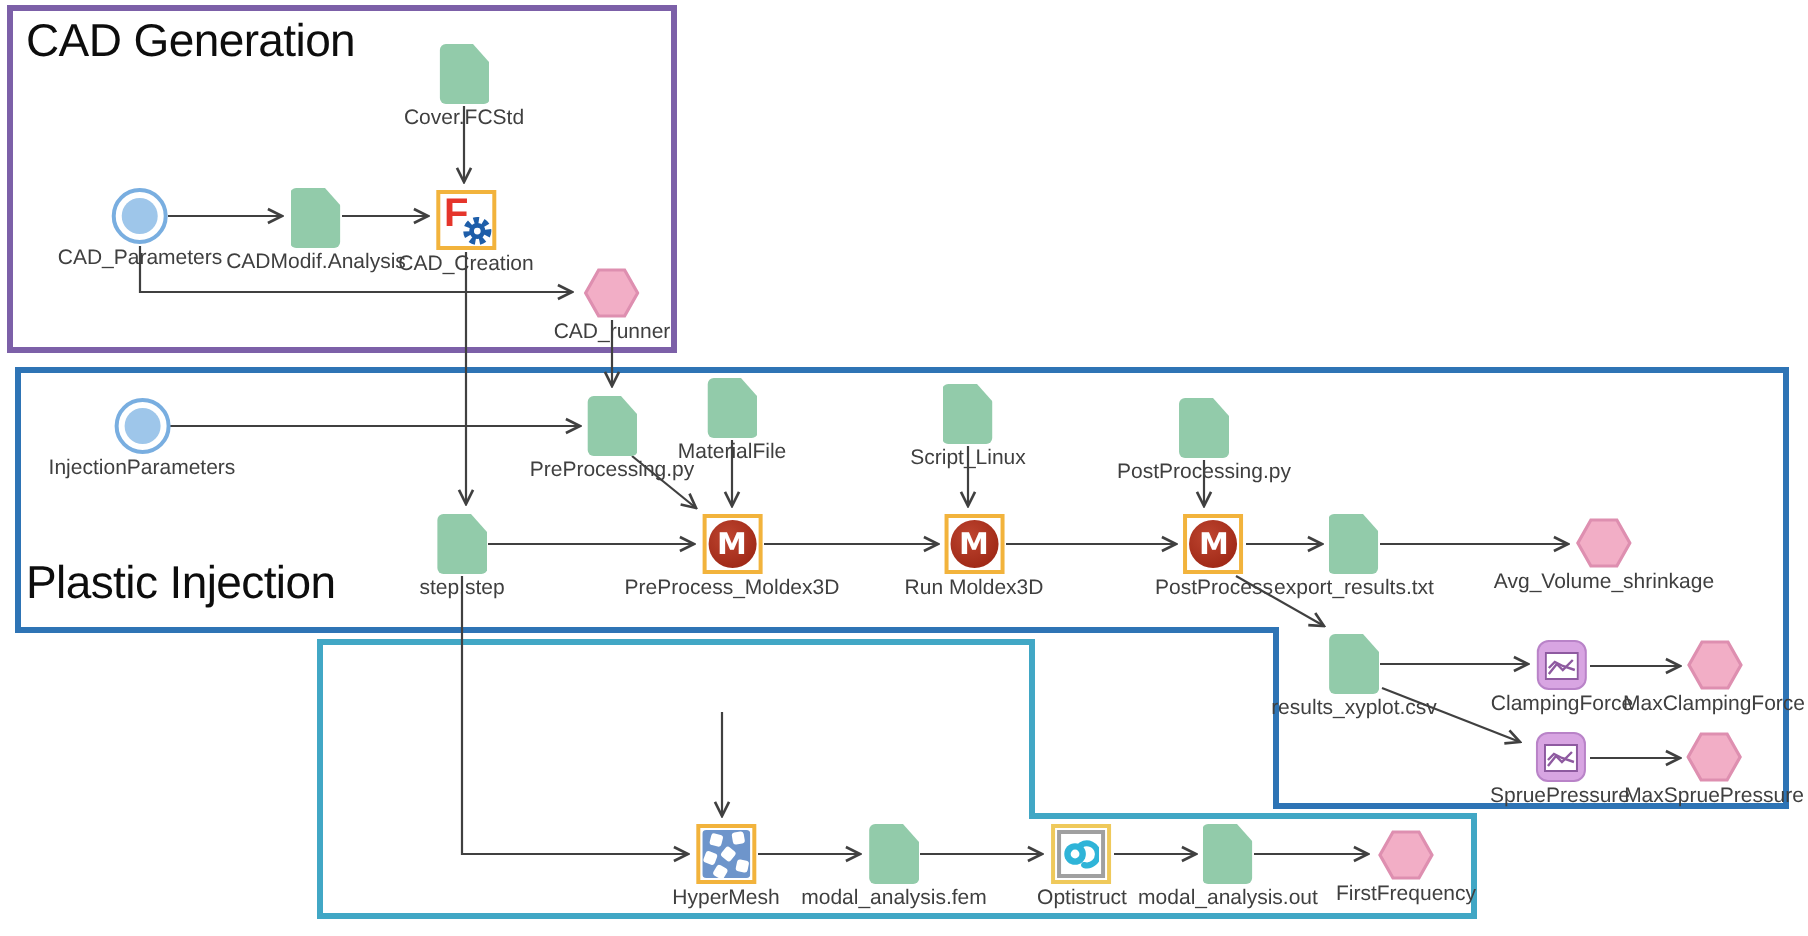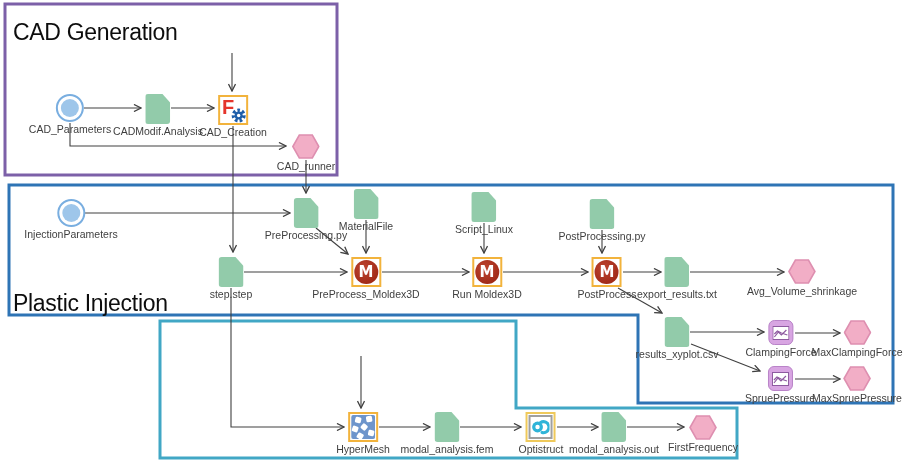--- a/index.html
+++ b/index.html
@@ -1,19 +1,19 @@
 <!DOCTYPE html>
 <html><head>
 <meta charset="utf-8">
 <style>
   html,body{margin:0;padding:0;background:#fff;}
   .canvas{position:relative;width:904px;height:468px;background:#ffffff;overflow:hidden;
           font-family:"Liberation Sans",sans-serif;}
   svg.layer{position:absolute;left:0;top:0;}
-  .gtitle{position:absolute;font-size:23px;color:#0d0d0d;letter-spacing:-0.3px;white-space:nowrap;margin-top:12px;}
+  .gtitle{position:absolute;font-size:23px;color:#0d0d0d;letter-spacing:-0.3px;white-space:nowrap;}
   .node{position:absolute;display:flex;flex-direction:column;align-items:center;
         transform:translateX(-50%);}
   .nlabel{font-size:10.5px;color:#3f3f3f;white-space:nowrap;margin-top:1px;line-height:13px;}
   .icon-doc{width:25px;height:30px;background:#92CBAA;border-radius:3px;
             clip-path:polygon(0 0,68% 0,100% 30%,100% 100%,0 100%);}
   .icon-param{width:24px;height:24px;border:2px solid #79AEE0;border-radius:50%;background:#fff;
               display:flex;align-items:center;justify-content:center;}
   .icon-param .disc{width:18px;height:18px;border-radius:50%;background:#9EC6EA;}
   .task{width:26px;height:26px;background:#fff;border:2px solid #F2B33C;
         display:flex;align-items:center;justify-content:center;}
@@ -74,20 +74,24 @@
       <path d="M379,427 H430" marker-end="url(#arr)"></path>
       <path d="M460,427 H521" marker-end="url(#arr)"></path>
       <path d="M557,427 H598" marker-end="url(#arr)"></path>
       <path d="M627,427 H684" marker-end="url(#arr)"></path>
     </g>
   </svg>
 
   <div class="gtitle" style="left:13px;top:7px">CAD Generation</div>
   <div class="gtitle" style="left:13px;top:278px">Plastic Injection</div>
 
+  <div class="node" style="left:232px;top:22px">
+    <div class="icon-doc"></div>
+    <div class="nlabel">Cover.FCStd</div>
+  </div>
 
   <div class="node" style="left:70px;top:94px">
     <div class="icon-param">
         <div class="disc"></div>
       </div>
     <div class="nlabel">CAD_Parameters</div>
   </div>
 
   <div class="node" style="left:158px;top:94px">
     <div class="icon-doc"></div>

